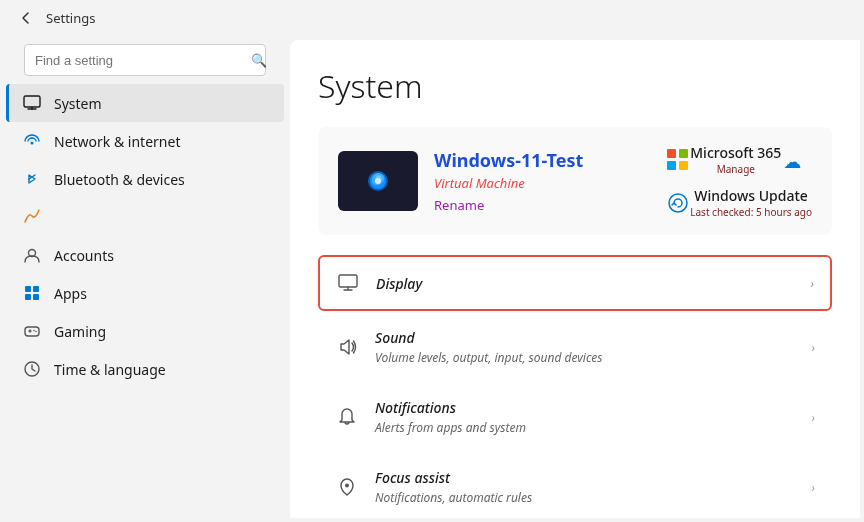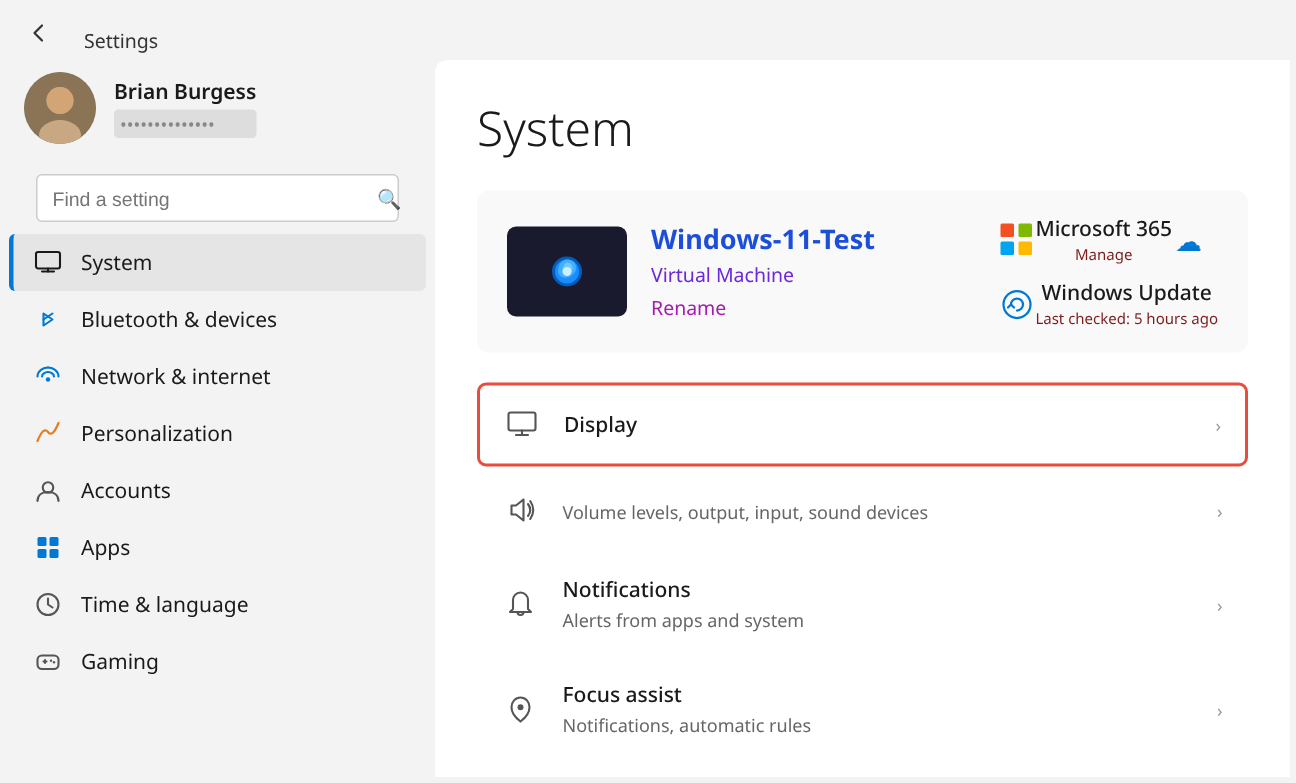--- a/index.html
+++ b/index.html
@@ -12,23 +12,23 @@
       overflow: hidden;
       display: flex;
       flex-direction: column;
     }
 
     
     .title-bar {
       height: 36px;
       background: #f3f3f3;
       display: flex;
-      align-items: flex-end;
+      align-items: center;
       padding: 0 12px;
-      gap: 16px;
+      gap: 6px;
     }
     .title-bar-back {
       width: 28px; height: 28px;
       border-radius: 4px;
       display: flex; align-items: center; justify-content: center;
       cursor: pointer;
       color: #333;
     }
     .title-bar-title {
       font-size: 13px;
@@ -180,22 +180,23 @@
     .pc-info {
       flex: 1;
     }
     .pc-name {
       font-size: 18px;
       font-weight: 700;
       color: #1d4ed8;
     }
     .pc-type {
       font-size: 13px;
-      color: #6d28d9;
+      color: #ef4444;
       margin-top: 2px;
+      font-style: italic;
     }
     .pc-rename {
       font-size: 13px;
       color: #a21caf;
       cursor: pointer;
       margin-top: 4px;
       display: inline-block;
     }
     .pc-actions {
       display: flex;
@@ -241,20 +242,21 @@
       gap: 2px;
     }
     .settings-item {
       display: flex;
       align-items: center;
       padding: 14px 16px;
       border-radius: 6px;
       cursor: pointer;
       gap: 16px;
       border: 1px solid transparent;
+      font-style: italic;
     }
     .settings-item.highlighted {
       border: 2px solid #e74c3c;
       background: #fff;
     }
     .settings-item-icon {
       width: 24px; height: 24px;
       display: flex; align-items: center; justify-content: center;
       flex-shrink: 0;
       color: #555;
@@ -303,83 +305,67 @@
       <path d="M10 3L5 8L10 13" stroke="#333" stroke-width="1.5" stroke-linecap="round" stroke-linejoin="round"></path>
     </svg>
   </div>
   <span class="title-bar-title">Settings</span>
 </div>
 
 <div class="main-layout">
 
   <div class="sidebar">
 
-    <div class="user-profile">
-      <div class="user-avatar">
-
-        <svg viewBox="0 0 48 48" xmlns="http://www.w3.org/2000/svg">
-          <circle cx="24" cy="24" r="24" fill="#8B7355"></circle>
-          <circle cx="24" cy="19" r="9" fill="#c8a882"></circle>
-          <ellipse cx="24" cy="42" rx="14" ry="10" fill="#c8a882"></ellipse>
-          <circle cx="24" cy="19" r="9" fill="#d4a574"></circle>
-        </svg>
-      </div>
-      <div class="user-info">
-        <span class="user-name">Brian Burgess</span>
-        <span class="user-email">••••••••••••••</span>
-      </div>
-    </div>
 
     <div class="search-container">
       <input class="search-input" type="text" placeholder="Find a setting" style="">
       <span class="search-icon">🔍</span>
     </div>
 
     <nav>
       <div class="nav-item active">
         <span class="nav-icon">
           <svg width="18" height="18" viewBox="0 0 18 18" fill="none">
             <rect x="1" y="2" width="16" height="11" rx="1.5" stroke="#1a1a1a" stroke-width="1.4" fill="none"></rect>
             <line x1="5" y1="15" x2="13" y2="15" stroke="#1a1a1a" stroke-width="1.4" stroke-linecap="round"></line>
             <line x1="9" y1="13" x2="9" y2="15" stroke="#1a1a1a" stroke-width="1.4" stroke-linecap="round"></line>
           </svg>
         </span>
         <span class="nav-label">System</span>
-      </div>
-
-      <div class="nav-item">
-        <span class="nav-icon">
-          <svg width="18" height="18" viewBox="0 0 18 18" fill="none">
-            <path d="M6 5l6 4-6 4V5z" stroke="#0078d4" stroke-width="1.4" fill="none" stroke-linejoin="round"></path>
-            <path d="M6 9l6-4" stroke="#0078d4" stroke-width="1.4" stroke-linecap="round"></path>
-          </svg>
-        </span>
-        <span class="nav-label">Bluetooth &amp; devices</span>
       </div>
 
       <div class="nav-item">
         <span class="nav-icon">
           <svg width="18" height="18" viewBox="0 0 18 18" fill="none">
             <path d="M9 3 C5 3 2 6 2 9" stroke="#0078d4" stroke-width="1.4" fill="none" stroke-linecap="round"></path>
             <path d="M9 3 C13 3 16 6 16 9" stroke="#0078d4" stroke-width="1.4" fill="none" stroke-linecap="round"></path>
             <path d="M9 6 C7 6 5 7.5 5 9" stroke="#0078d4" stroke-width="1.4" fill="none" stroke-linecap="round"></path>
             <path d="M9 6 C11 6 13 7.5 13 9" stroke="#0078d4" stroke-width="1.4" fill="none" stroke-linecap="round"></path>
             <circle cx="9" cy="11" r="1.5" fill="#0078d4"></circle>
           </svg>
         </span>
         <span class="nav-label">Network &amp; internet</span>
       </div>
 
       <div class="nav-item">
         <span class="nav-icon">
           <svg width="18" height="18" viewBox="0 0 18 18" fill="none">
+            <path d="M6 5l6 4-6 4V5z" stroke="#0078d4" stroke-width="1.4" fill="none" stroke-linejoin="round"></path>
+            <path d="M6 9l6-4" stroke="#0078d4" stroke-width="1.4" stroke-linecap="round"></path>
+          </svg>
+        </span>
+        <span class="nav-label">Bluetooth &amp; devices</span>
+      </div>
+
+      <div class="nav-item">
+        <span class="nav-icon">
+          <svg width="18" height="18" viewBox="0 0 18 18" fill="none">
             <path d="M2 14 Q6 4 9 8 Q12 12 16 2" stroke="#e67e22" stroke-width="1.5" fill="none" stroke-linecap="round"></path>
           </svg>
         </span>
-        <span class="nav-label">Personalization</span>
       </div>
 
       <div class="nav-item">
         <span class="nav-icon">
           <svg width="18" height="18" viewBox="0 0 18 18" fill="none">
             <circle cx="9" cy="7" r="3.5" stroke="#555" stroke-width="1.4" fill="none"></circle>
             <path d="M2 16 C2 12 5 10 9 10 C13 10 16 12 16 16" stroke="#555" stroke-width="1.4" fill="none" stroke-linecap="round"></path>
           </svg>
         </span>
         <span class="nav-label">Accounts</span>
@@ -388,43 +374,43 @@
       <div class="nav-item">
         <span class="nav-icon">
           <svg width="18" height="18" viewBox="0 0 18 18" fill="none">
             <rect x="2" y="2" width="6" height="6" rx="1" fill="#0078d4"></rect>
             <rect x="10" y="2" width="6" height="6" rx="1" fill="#0078d4"></rect>
             <rect x="2" y="10" width="6" height="6" rx="1" fill="#0078d4"></rect>
             <rect x="10" y="10" width="6" height="6" rx="1" fill="#0078d4"></rect>
           </svg>
         </span>
         <span class="nav-label">Apps</span>
-      </div>
-
-      <div class="nav-item">
-        <span class="nav-icon">
-          <svg width="18" height="18" viewBox="0 0 18 18" fill="none">
-            <circle cx="9" cy="9" r="7" stroke="#555" stroke-width="1.4" fill="none"></circle>
-            <path d="M9 5v4l3 2" stroke="#555" stroke-width="1.4" stroke-linecap="round" stroke-linejoin="round"></path>
-          </svg>
-        </span>
-        <span class="nav-label">Time &amp; language</span>
       </div>
 
       <div class="nav-item">
         <span class="nav-icon">
           <svg width="18" height="18" viewBox="0 0 18 18" fill="none">
             <rect x="2" y="5" width="14" height="9" rx="3" stroke="#555" stroke-width="1.4" fill="none"></rect>
             <line x1="6" y1="9" x2="8" y2="9" stroke="#555" stroke-width="1.4" stroke-linecap="round"></line>
             <line x1="7" y1="8" x2="7" y2="10" stroke="#555" stroke-width="1.4" stroke-linecap="round"></line>
             <circle cx="11" cy="8.5" r="0.8" fill="#555"></circle>
             <circle cx="13" cy="9.5" r="0.8" fill="#555"></circle>
           </svg>
         </span>
         <span class="nav-label">Gaming</span>
+      </div>
+
+      <div class="nav-item">
+        <span class="nav-icon">
+          <svg width="18" height="18" viewBox="0 0 18 18" fill="none">
+            <circle cx="9" cy="9" r="7" stroke="#555" stroke-width="1.4" fill="none"></circle>
+            <path d="M9 5v4l3 2" stroke="#555" stroke-width="1.4" stroke-linecap="round" stroke-linejoin="round"></path>
+          </svg>
+        </span>
+        <span class="nav-label">Time &amp; language</span>
       </div>
     </nav>
   </div>
 
   <div class="content">
     <h1 class="page-title">System</h1>
 
     <div class="pc-card">
 
       <div class="pc-thumbnail">
@@ -500,20 +486,21 @@
 
       <div class="settings-item">
         <div class="settings-item-icon">
           <svg width="22" height="22" viewBox="0 0 22 22" fill="none">
             <path d="M5 8H8L13 4V18L8 14H5V8Z" stroke="#555" stroke-width="1.4" fill="none" stroke-linejoin="round"></path>
             <path d="M16 7 Q19 11 16 15" stroke="#555" stroke-width="1.4" fill="none" stroke-linecap="round"></path>
             <path d="M17.5 5 Q21.5 11 17.5 17" stroke="#555" stroke-width="1.4" fill="none" stroke-linecap="round"></path>
           </svg>
         </div>
         <div class="settings-item-text">
+          <div class="settings-item-title">Sound</div>
           <div class="settings-item-desc">Volume levels, output, input, sound devices</div>
         </div>
         <span class="settings-item-arrow">›</span>
       </div>
 
       <div class="settings-item">
         <div class="settings-item-icon">
           <svg width="22" height="22" viewBox="0 0 22 22" fill="none">
             <path d="M11 3 C8 3 6 5.5 6 8 L6 14 L4 16 H18 L16 14 L16 8 C16 5.5 14 3 11 3Z" stroke="#555" stroke-width="1.4" fill="none" stroke-linejoin="round"></path>
             <path d="M9 16 Q9 18 11 18 Q13 18 13 16" stroke="#555" stroke-width="1.4" fill="none"></path>

